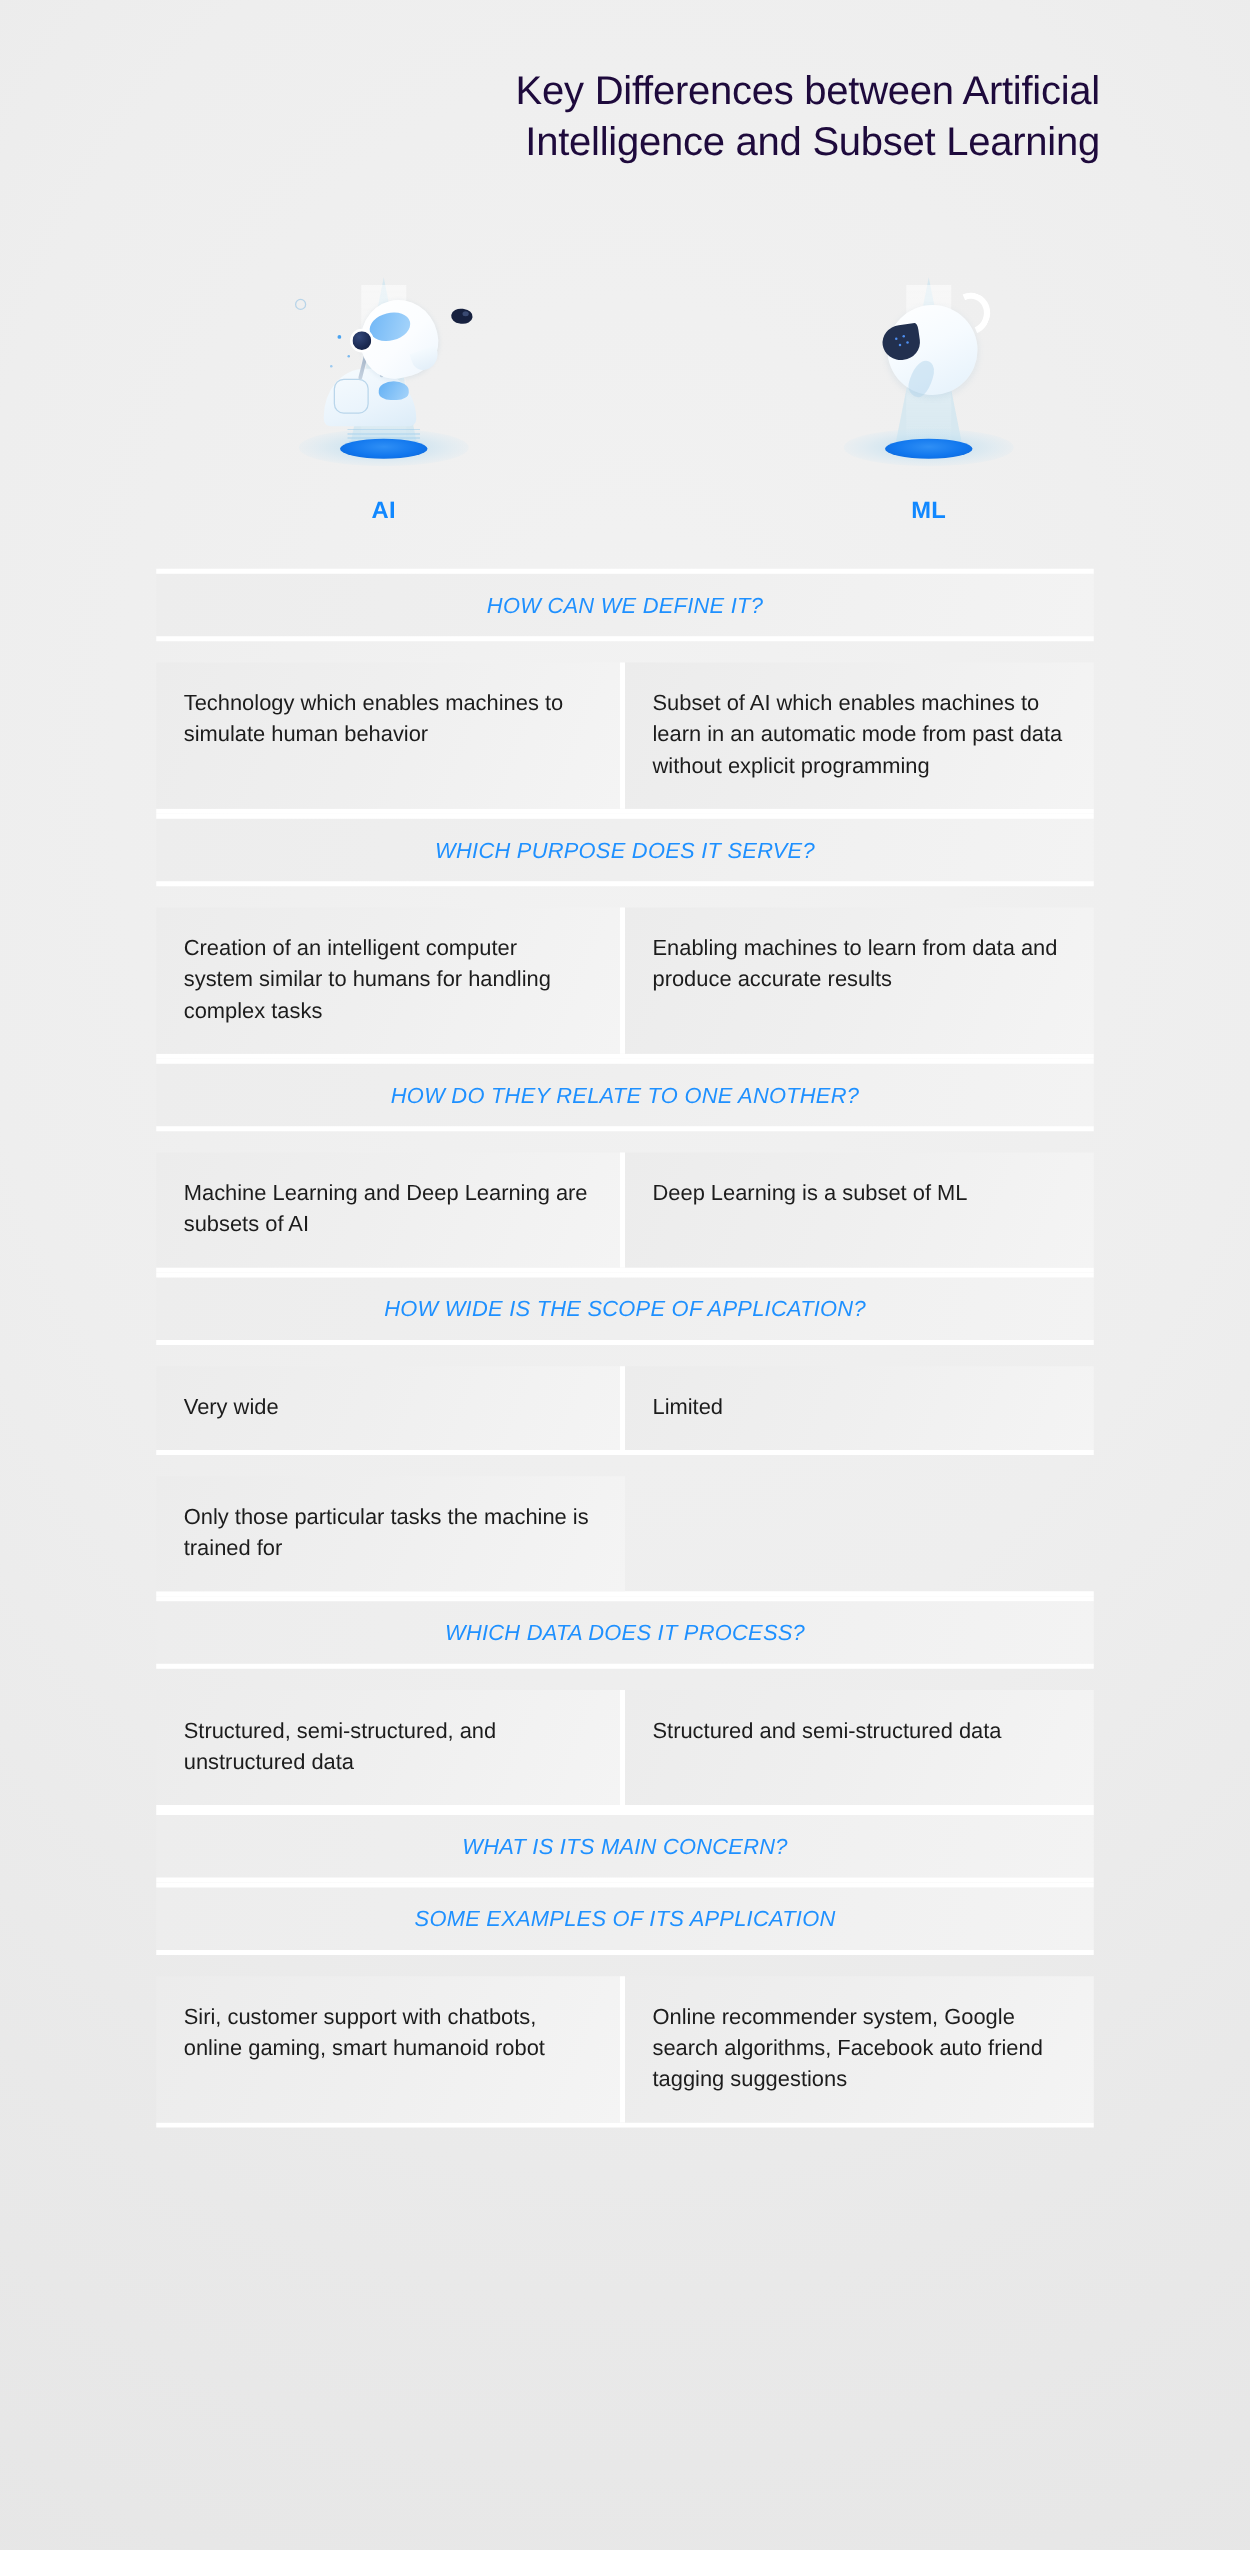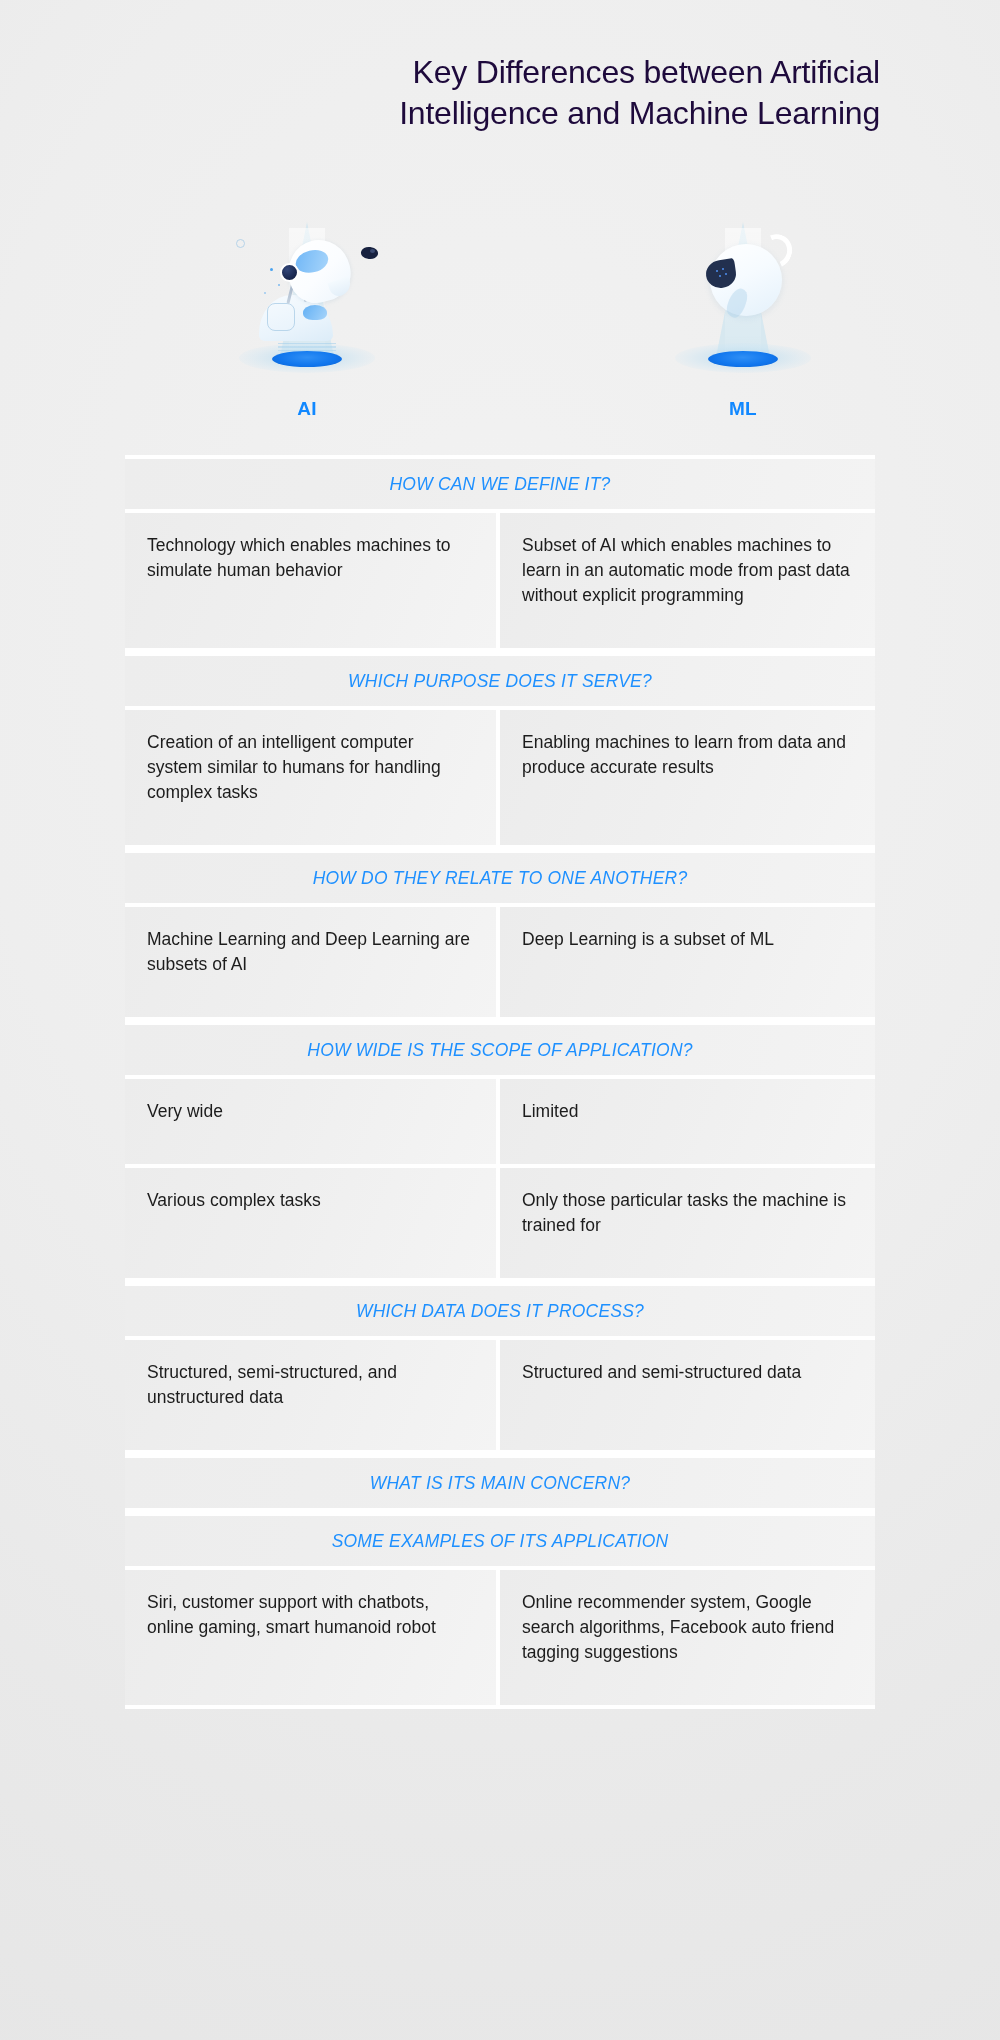--- a/index.html
+++ b/index.html
@@ -319,38 +319,39 @@
     border-bottom: 4px solid #ffffff;
     font-style: italic;
   }
   .row {
     display: flex;
     border-bottom: 4px solid #ffffff;
   }
   .cell {
     width: 50%;
     box-sizing: border-box;
-    padding: 20px 24px 40px 22px;
+    padding: 20px 24px 22px 22px;
     font-size: 17.5px;
     line-height: 25px;
     color: #1c1c1c;
     background: linear-gradient(110deg, #ececec 0%, #efefef 45%, #f4f4f4 100%);
     min-height: 52px;
+    margin-top: 17px;
   }
   .cell.left { border-right: 4px solid #ffffff; }
   .tail-gap { height: 60px; }
 </style>
 </head>
 <body>
 
 <div class="page">
 
   <div class="title">
     <span class="title-line">Key Differences between Artificial</span>
-    <span class="title-line">Intelligence and Machine Learning</span>
+    <span class="title-line">Intelligence and Subset Learning</span>
   </div>
 
   <div class="illos">
 
     <div class="illo-col ml">
       <div class="illo-stage">
         <div class="beam"></div>
         <div class="ml-antenna"></div>
         <div class="ml-body"></div>
         <div class="ml-fin"></div>
@@ -414,21 +415,20 @@
       <div class="cell right">Deep Learning is a subset of ML</div>
     </div>
 
     <div class="section-header">HOW WIDE IS THE SCOPE OF APPLICATION?</div>
     <div class="row">
       <div class="cell left">Very wide</div>
       <div class="cell right">Limited</div>
     </div>
 
     <div class="row">
-      <div class="cell left">Various complex tasks</div>
       <div class="cell right">Only those particular tasks the machine is trained for</div>
     </div>
 
     <div class="section-header">WHICH DATA DOES IT PROCESS?</div>
     <div class="row">
       <div class="cell left">Structured, semi-structured, and unstructured data</div>
       <div class="cell right">Structured and semi-structured data</div>
     </div>
 
     <div class="section-header">WHAT IS ITS MAIN CONCERN?</div>

